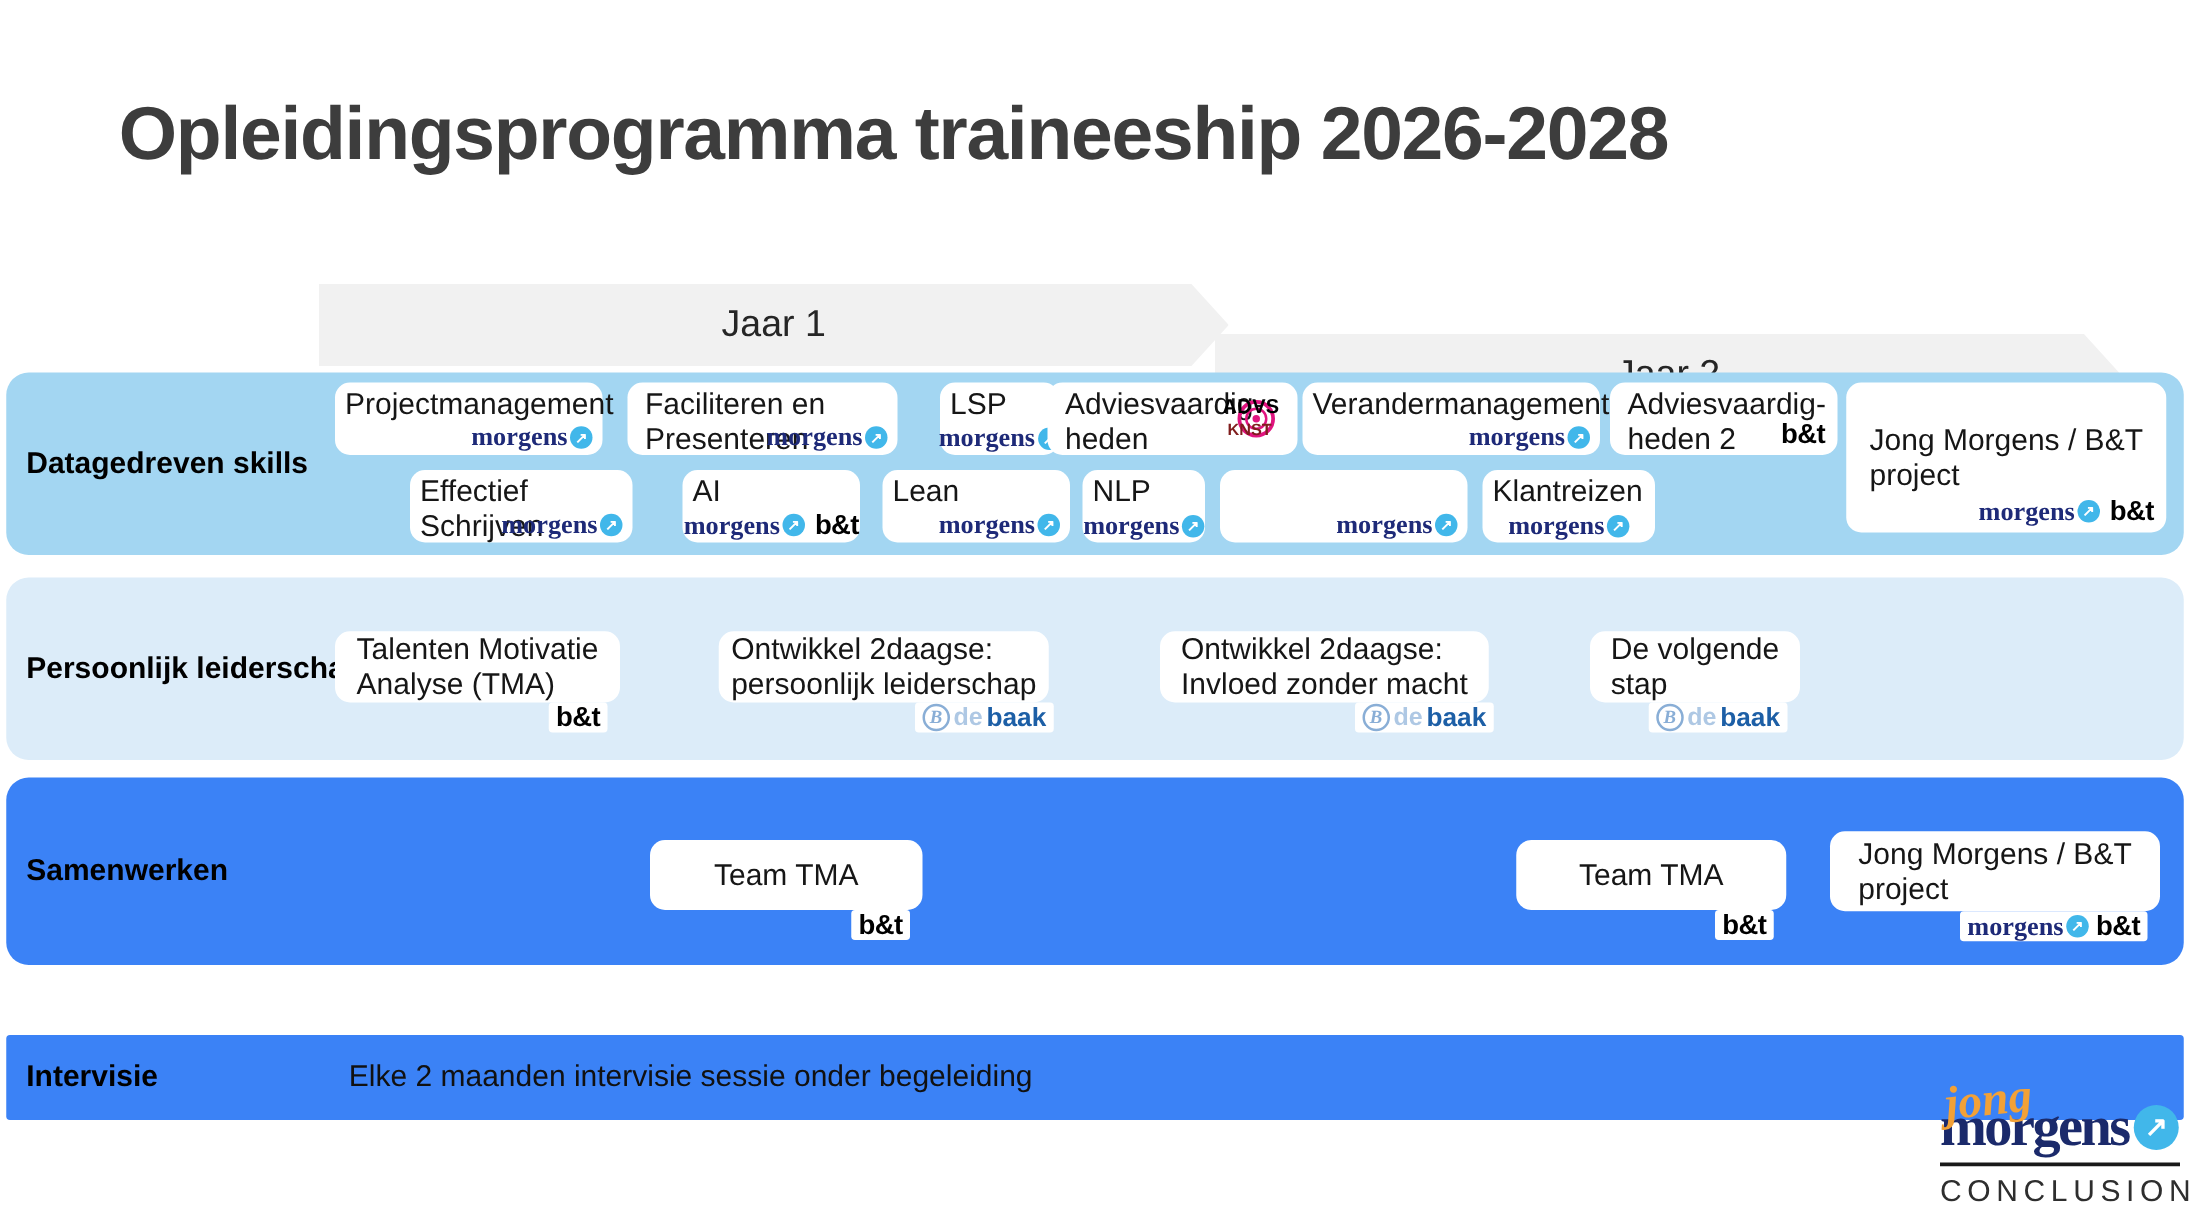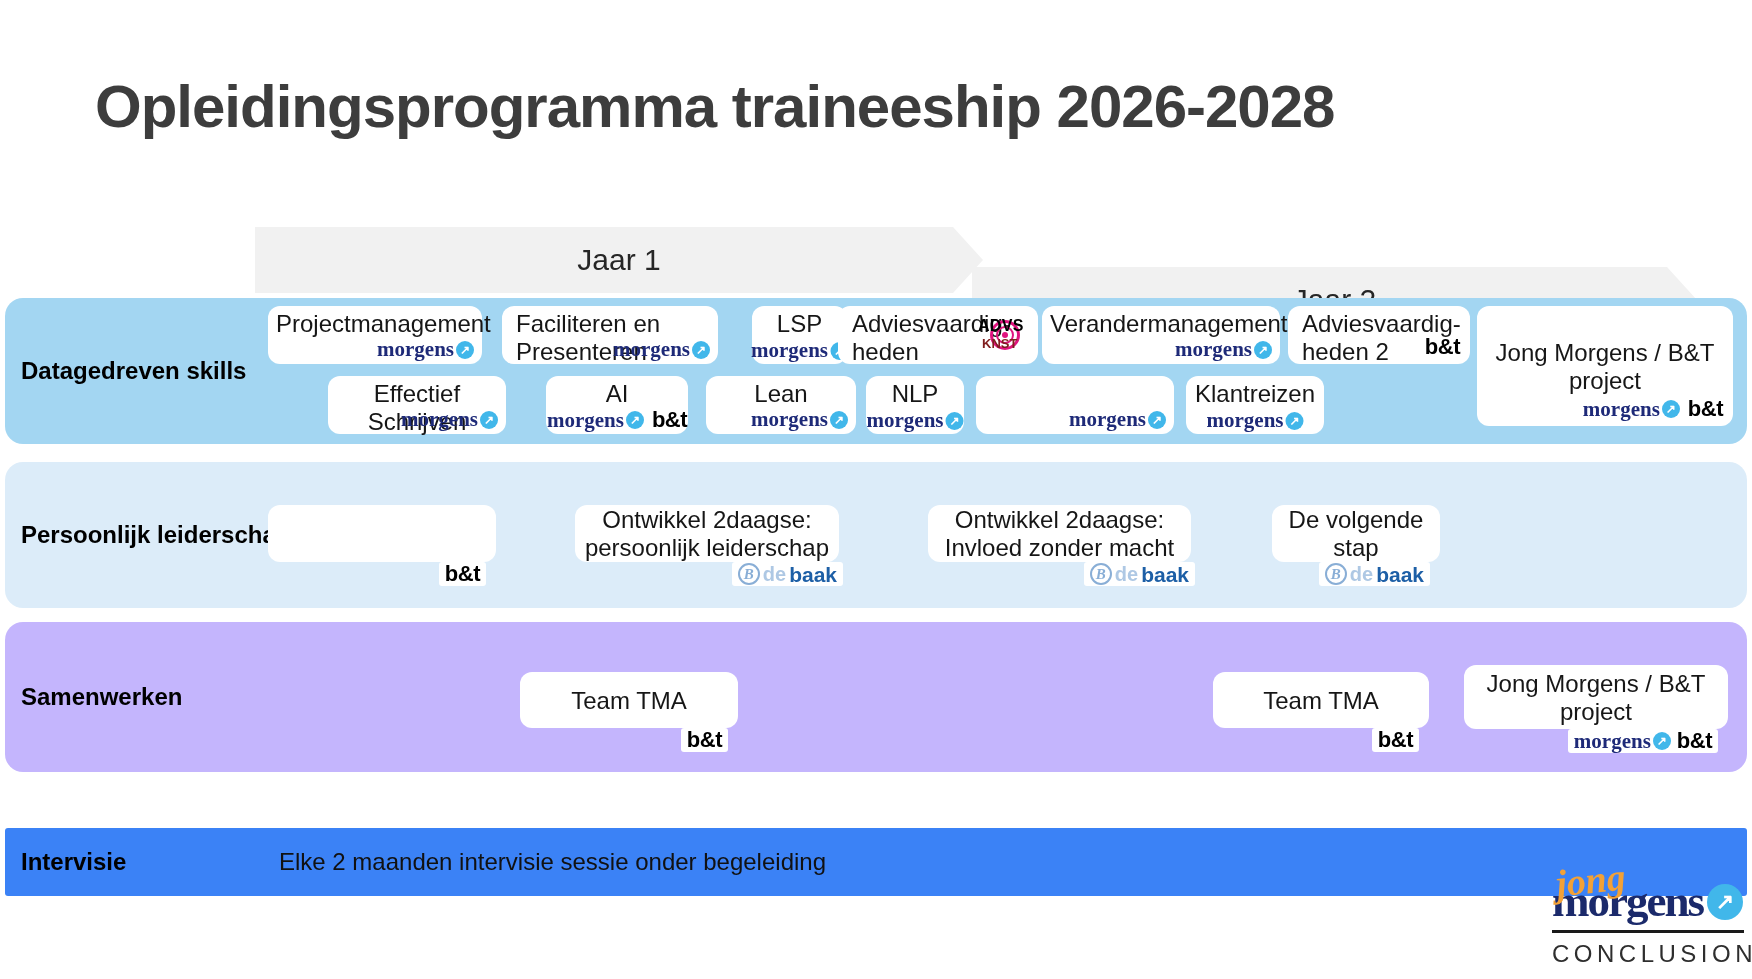--- a/index.html
+++ b/index.html
@@ -28,21 +28,21 @@
   }
   .intervisie-text {
     position:absolute; left:274px; top:50%; transform:translateY(-50%);
     font-size:24px; color:#111;
   }
   
   .card {
     position:absolute; box-sizing:border-box; background:#fff; border-radius:12px;
     padding:3px 8px; font-size:24px; line-height:28px; color:#161616; z-index:2;
   }
-  .card-title { white-space:pre-line; text-align:center; margin-top:1px; }
+  .card-title { white-space:pre-line; margin-top:1px; }
   .t-left .card-title { text-align:left; margin-left:6px; }
   .vc { display:flex; align-items:center; justify-content:center; }
   
   .lg-morgens { position:absolute; right:8px; bottom:4px; display:inline-flex; align-items:center; gap:2px; }
   .lg-morgens.center { right:auto; left:50%; bottom:3px; transform:translateX(-50%); }
   .mtxt { font-family:"Liberation Serif", serif; font-weight:700; font-size:21px; color:#1e2a78; line-height:1; }
   .mcir {
     width:18px; height:18px; border-radius:50%; background:#41b7ea; color:#fff;
     font-size:12px; font-weight:700; display:inline-flex; align-items:center; justify-content:center; line-height:1;
   }
@@ -99,21 +99,21 @@
   <div class="arrow arrow2">
     <span>Jaar 2</span>
   </div>
 
   <div class="band" style="top:298px;height:146px;background:#a3d6f2;">
     <span class="band-label">Datagedreven skills</span>
   </div>
   <div class="band" style="top:462px;height:146px;background:#dcecf9;">
     <span class="band-label">Persoonlijk leiderschap</span>
   </div>
-  <div class="band" style="top:622px;height:150px;background:#c4b5fd;">
+  <div class="band" style="top:622px;height:150px;background:#3b82f6;">
     <span class="band-label">Samenwerken</span>
   </div>
   <div class="band" style="top:828px;height:68px;background:#3b82f6;border-radius:3px;">
     <span class="band-label">Intervisie</span>
     <span class="intervisie-text">Elke 2 maanden intervisie sessie onder begeleiding</span>
   </div>
 
   <div class="card" style="left:268px;top:306px;width:214px;height:58px;">
     <div class="card-title">Projectmanagement</div>
     <span class="lg-morgens">
@@ -219,20 +219,22 @@
 
   <div class="card" style="left:1186px;top:376px;width:138px;height:58px;">
     <div class="card-title">Klantreizen</div>
     <span class="lg-morgens center">
         <span class="mtxt">morgens</span>
         <span class="mcir">↗</span>
       </span>
   </div>
 
   <div class="card vc" style="left:268px;top:505px;width:228px;height:57px;">
+    <div class="card-title">Talenten Motivatie
+Analyse (TMA)</div>
     <span class="hang">
       <span class="lg-bt">b&amp;t</span>
     </span>
   </div>
 
   <div class="card vc" style="left:575px;top:505px;width:264px;height:57px;">
     <div class="card-title">Ontwikkel 2daagse:
 persoonlijk leiderschap</div>
     <span class="hang hang-out">
       <span class="lg-debaak">

